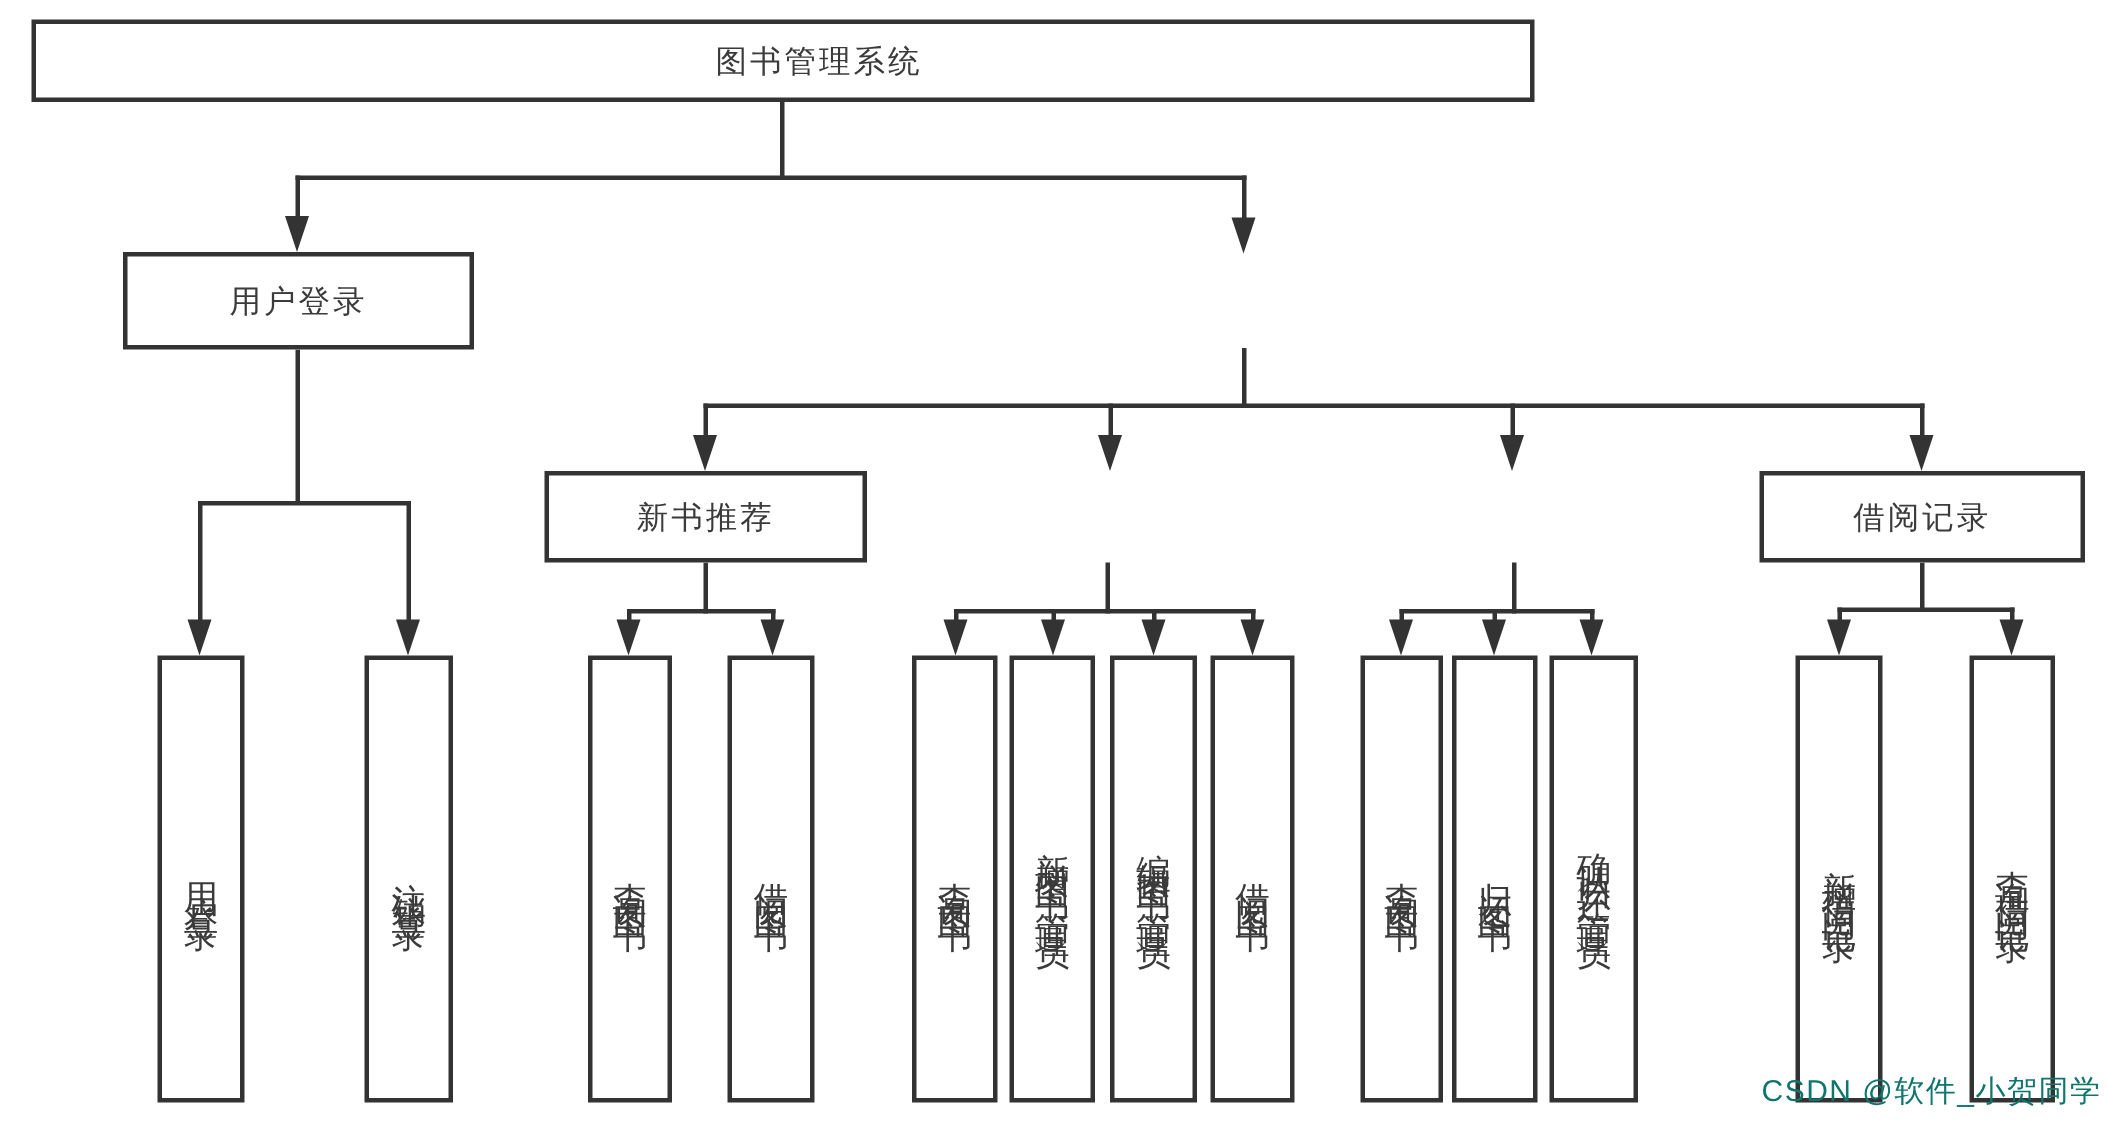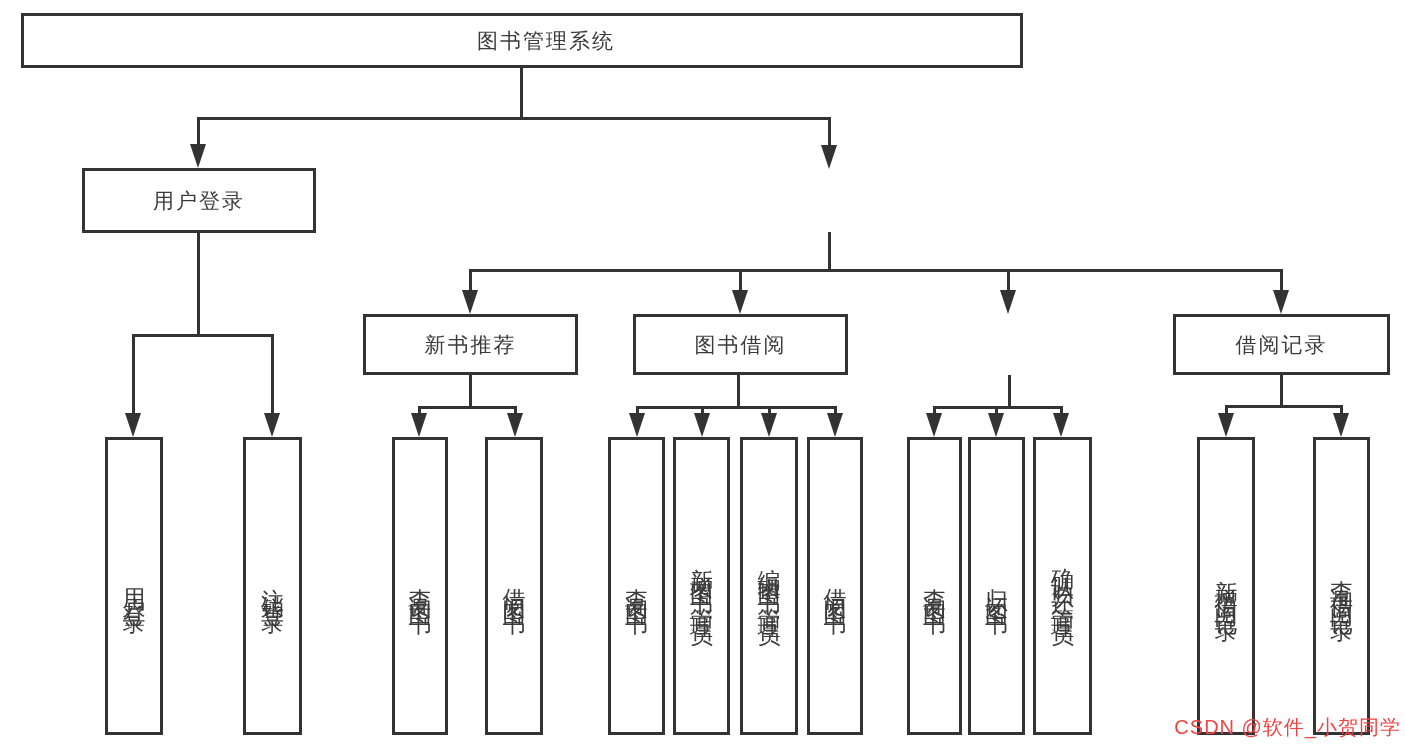--- a/index.html
+++ b/index.html
@@ -40,34 +40,33 @@
   #l6{left:673px;width:57px;}
   #l7{left:740px;width:58px;}
   #l8{left:807px;width:56px;}
   #l9{left:907px;width:55px;}
   #l10{left:968px;width:57px;}
   #l11{left:1033px;width:59px;}
   #l12{left:1197px;width:58px;}
   #l13{left:1313px;width:57px;}
   #watermark{
     position:absolute;right:4px;bottom:6px;z-index:3;
-    font-size:20px;color:#ef4444;letter-spacing:1px;white-space:nowrap;
+    font-size:20px;color:#0f766e;letter-spacing:1px;white-space:nowrap;
   }
 </style>
 </head>
 <body>
 
 <div id="stage">
 
   <div class="box" id="root">图书管理系统</div>
 
   <div class="box" id="s1">用户登录</div>
 
   <div class="box" id="m1">新书推荐</div>
-  <div class="box" id="m2">图书借阅</div>
   <div class="box" id="m4">借阅记录</div>
 
   <div class="box leaf" id="l1">用户登录</div>
   <div class="box leaf" id="l2">注销登录</div>
   <div class="box leaf" id="l3">查询图书</div>
   <div class="box leaf" id="l4">借阅图书</div>
   <div class="box leaf" id="l5">查询图书</div>
   <div class="box leaf" id="l6">新增图书（管理员）</div>
   <div class="box leaf" id="l7">编辑图书（管理员）</div>
   <div class="box leaf" id="l8">借阅图书</div>

